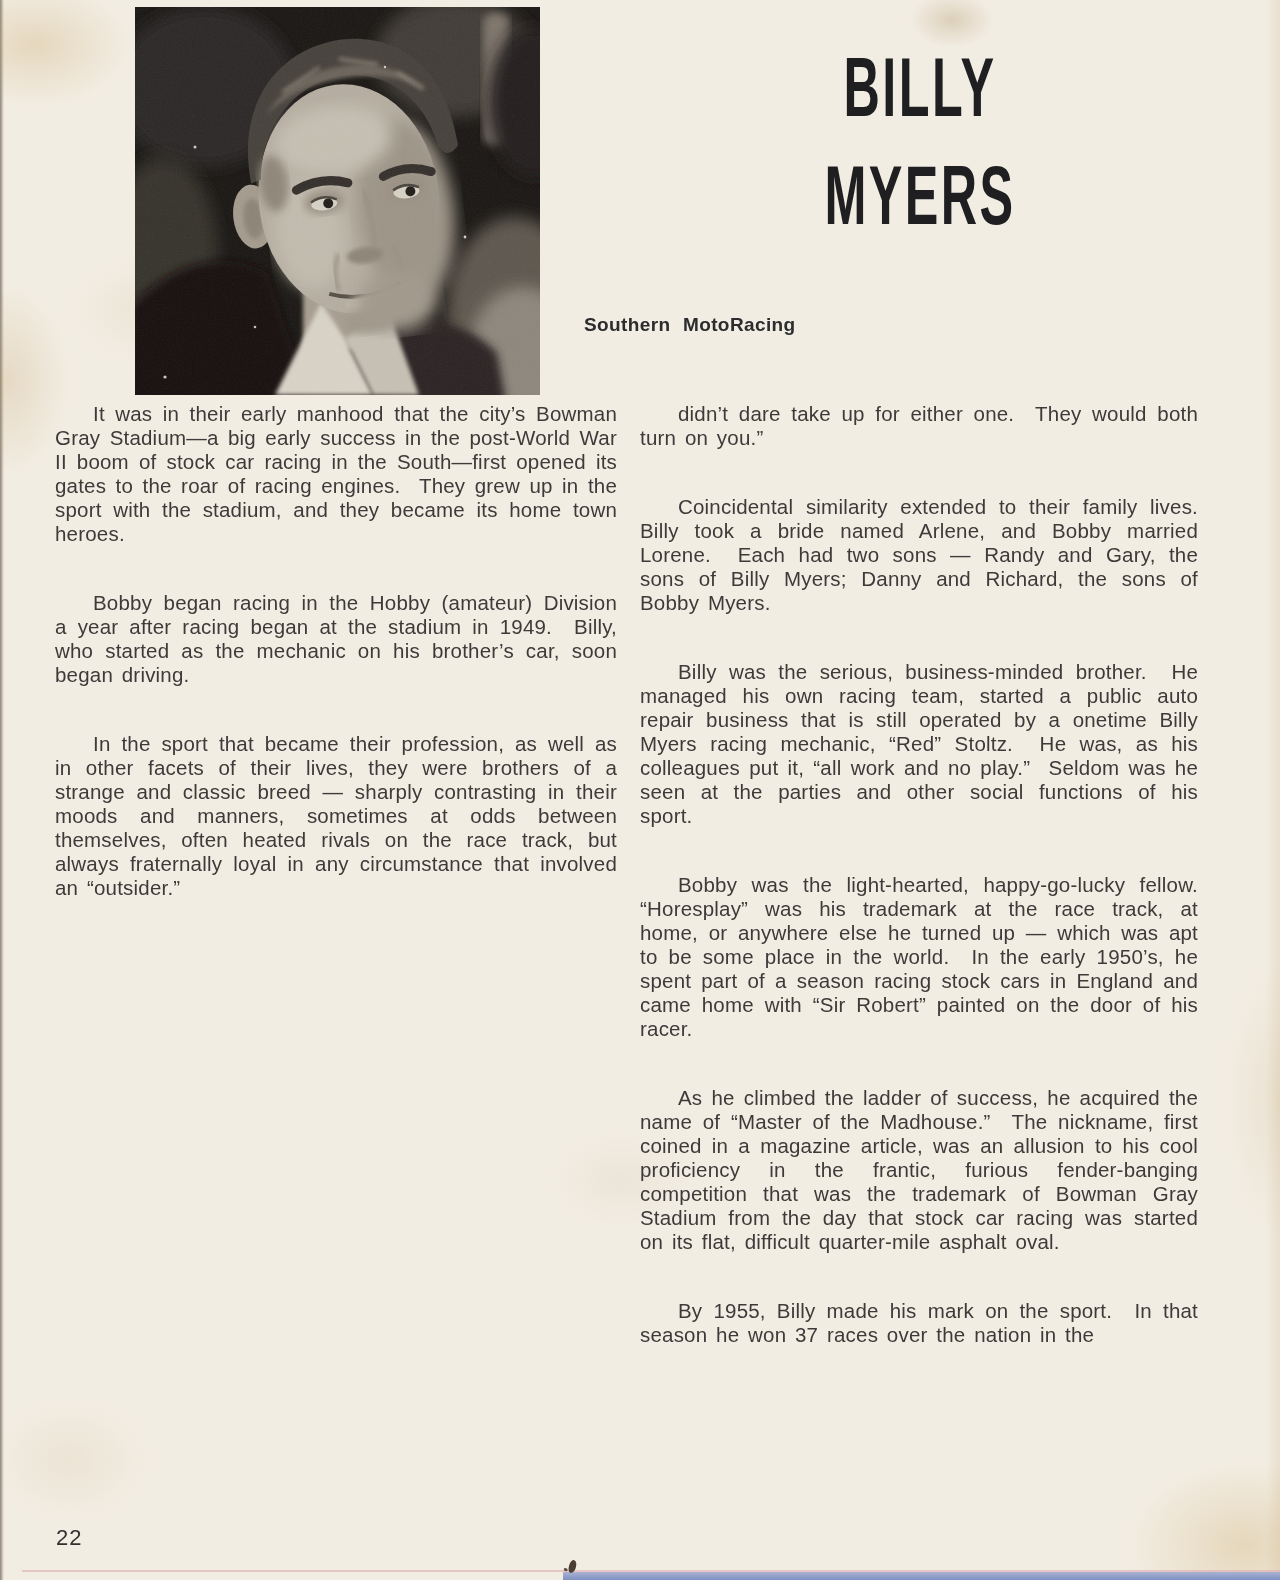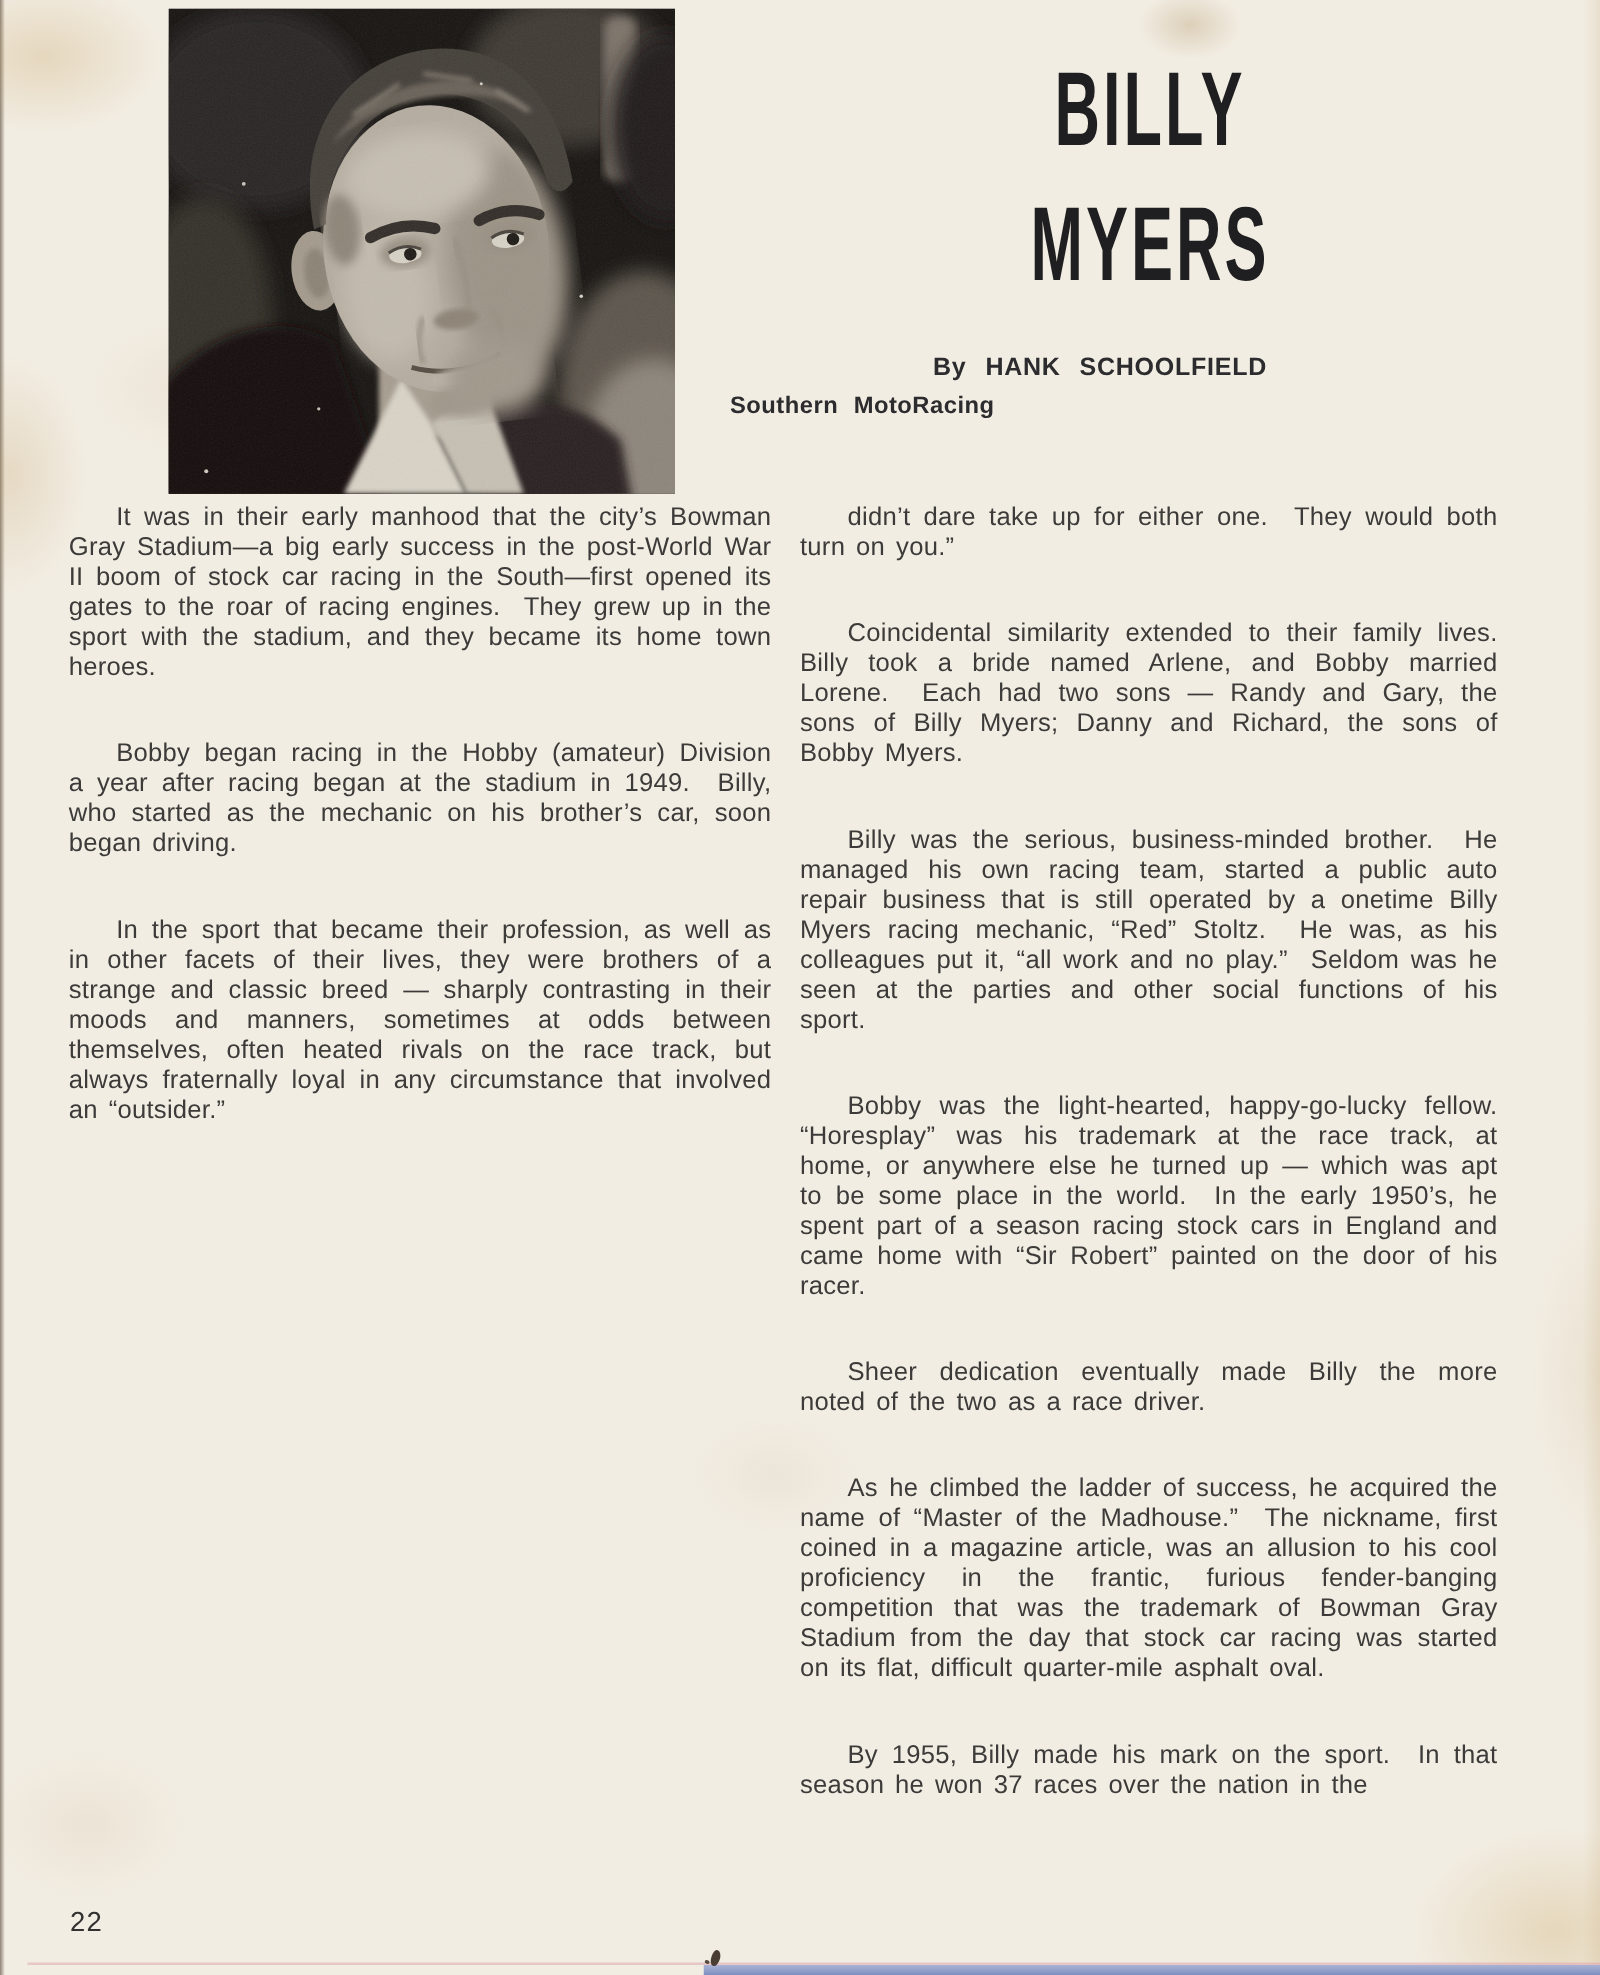--- a/index.html
+++ b/index.html
@@ -187,35 +187,33 @@
         <circle cx="120" cy="320" r="1.3" fill="#c8c2b9"></circle>
         <circle cx="250" cy="60" r="1.2" fill="#d5cfc6"></circle>
         <circle cx="30" cy="370" r="1.6" fill="#cfc9c0"></circle>
         <rect width="405" height="388" filter="url(#grainF)" opacity="0.09"></rect>
       </g>
     </svg>
   </div>
 
   <h1 class="title t1">BILLY</h1>
   <h1 class="title t2">MYERS</h1>
-  <div class="byline">By HANK SCHOOLFIELD</div>
   <div class="org">Southern MotoRacing</div>
 
   <div class="col col-left">
     <p>It was in their early manhood that the city’s Bowman Gray Stadium—a big early success in the post-World War II boom of stock car racing in the South—first opened its gates to the roar of racing engines.  They grew up in the sport with the stadium, and they became its home town heroes.</p>
     <p>Bobby began racing in the Hobby (amateur) Division a year after racing began at the stadium in 1949.  Billy, who started as the mechanic on his brother’s car, soon began driving.</p>
     <p>In the sport that became their profession, as well as in other facets of their lives, they were brothers of a strange and classic breed — sharply contrasting in their moods and manners, sometimes at odds between themselves, often heated rivals on the race track, but always fraternally loyal in any circumstance that involved an “outsider.”</p>
   </div>
 
   <div class="col col-right">
     <p>didn’t dare take up for either one.  They would both turn on you.”</p>
     <p>Coincidental similarity extended to their family lives.  Billy took a bride named Arlene, and Bobby married Lorene.  Each had two sons — Randy and Gary, the sons of Billy Myers; Danny and Richard, the sons of Bobby Myers.</p>
     <p>Billy was the serious, business-minded brother.  He managed his own racing team, started a public auto repair business that is still operated by a onetime Billy Myers racing mechanic, “Red” Stoltz.  He was, as his colleagues put it, “all work and no play.”  Seldom was he seen at the parties and other social functions of his sport.</p>
     <p>Bobby was the light-hearted, happy-go-lucky fellow.  “Horesplay” was his trademark at the race track, at home, or anywhere else he turned up — which was apt to be some place in the world.  In the early 1950’s, he spent part of a season racing stock cars in England and came home with “Sir Robert” painted on the door of his racer.</p>
-    <p>Sheer dedication eventually made Billy the more noted of the two as a race driver.</p>
     <p>As he climbed the ladder of success, he acquired the name of “Master of the Madhouse.”  The nickname, first coined in a magazine article, was an allusion to his cool proficiency in the frantic, furious fender-banging competition that was the trademark of Bowman Gray Stadium from the day that stock car racing was started on its flat, difficult quarter-mile asphalt oval.</p>
     <p>By 1955, Billy made his mark on the sport.  In that season he won 37 races over the nation in the</p>
   </div>
 
   <div class="page-number">22</div>
   <div class="pink-line"></div>
   <div class="blue-strip"></div>
   <div class="speck"></div>
 
 </div>

